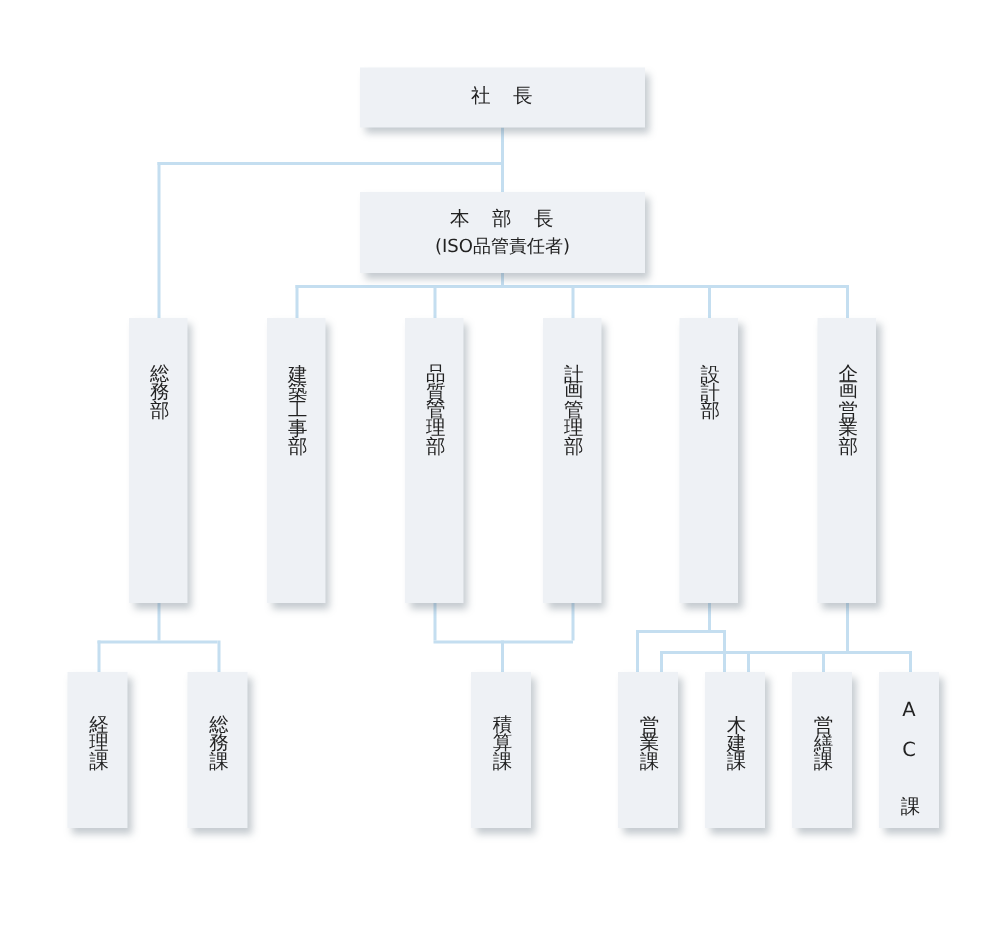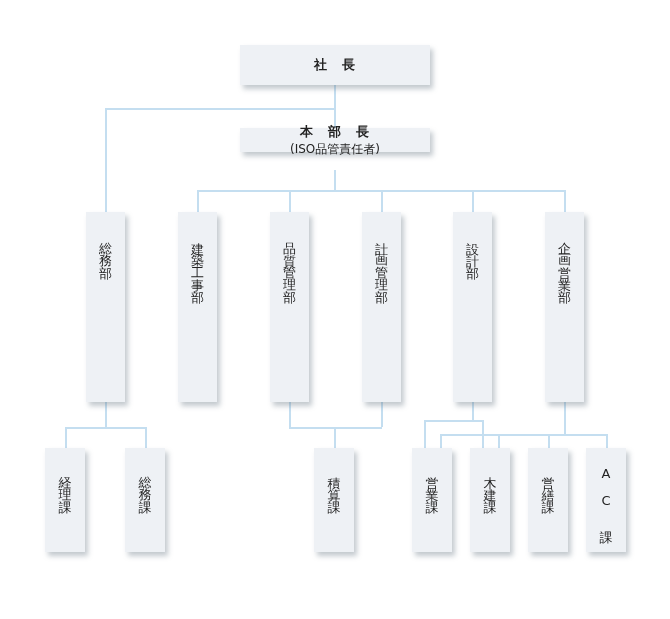--- a/index.html
+++ b/index.html
@@ -8,21 +8,21 @@
 
   
   .line { position:absolute; background:#c4def0; z-index:1; }
   .line.h { height:1.5px; }
   .line.v { width:1.5px; }
 
   
   .box { position:absolute; background:#eef1f5; box-shadow:3px 4px 5px rgba(100,115,130,0.38); z-index:2; }
 
   .hbox { display:flex; flex-direction:column; align-items:center; justify-content:center; }
-  .hbox .t1 { font-size:13px; letter-spacing:1px; line-height:1.2;font-weight:bold; }
+  .hbox .t1 { font-size:13px; letter-spacing:1px; line-height:1.2; }
   .hbox .t2 { font-size:12px; line-height:1.2; margin-top:3px; }
 
   .vbox { display:flex; justify-content:center; }
   .vlabel {
     writing-mode:vertical-rl;
     text-orientation:upright;
     letter-spacing:12px;
     font-size:13px;
     line-height:1;
     padding-top:20px;
@@ -64,21 +64,21 @@
   <div class="line h" style="left:440px;top:434px;width:166px;"></div>
   <div class="line v" style="left:440px;top:434px;height:14px;"></div>
   <div class="line v" style="left:498px;top:434px;height:14px;"></div>
   <div class="line v" style="left:548px;top:434px;height:14px;"></div>
   <div class="line v" style="left:606px;top:434px;height:14px;"></div>
 
   <div class="box hbox" style="left:240px;top:45px;width:190px;height:40px;">
     <span class="t1">社　長</span>
   </div>
 
-  <div class="box hbox" style="left:240px;top:128px;width:190px;height:24px;">
+  <div class="box hbox" style="left:240px;top:128px;width:190px;height:54px;">
     <span class="t1">本　部　長</span>
     <span class="t2">(ISO品管責任者)</span>
   </div>
 
   <div class="box vbox" style="left:86px;top:212px;width:39px;height:190px;">
     <span class="vlabel">総務部</span>
   </div>
   <div class="box vbox" style="left:178px;top:212px;width:39px;height:190px;">
     <span class="vlabel">建築工事部</span>
   </div>

